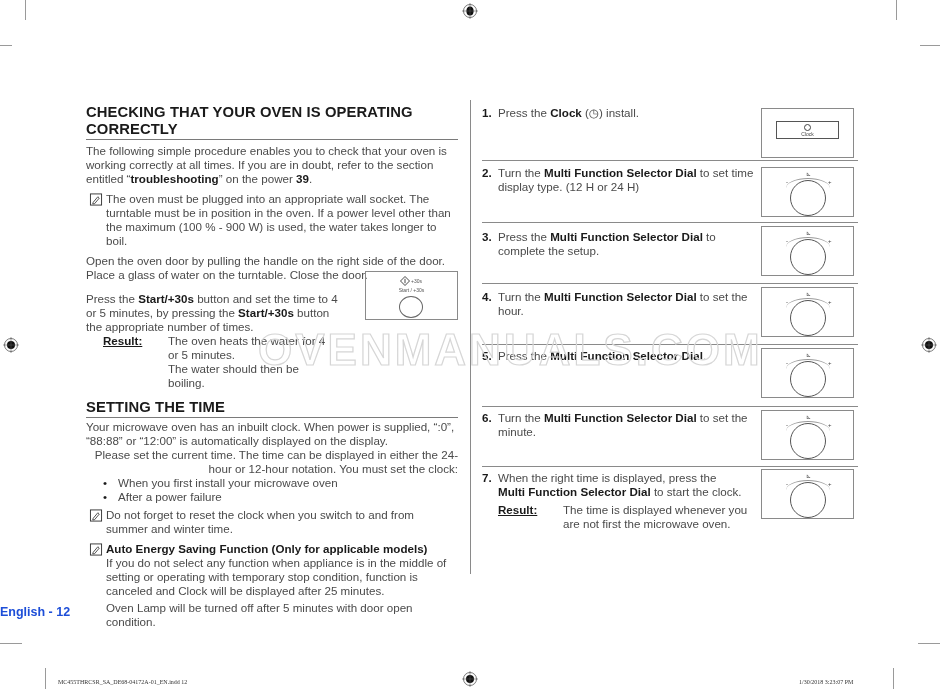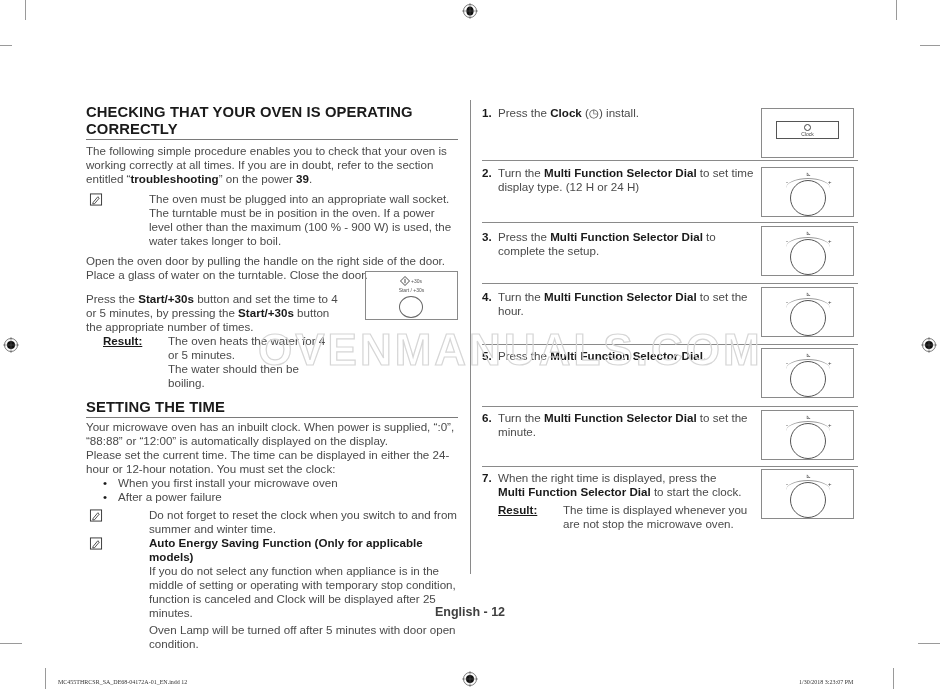--- a/index.html
+++ b/index.html
@@ -7,21 +7,21 @@
   body { position: relative; font-family: "Liberation Sans", sans-serif; color: #4a4a4a; font-size: 11.6px; line-height: 14px; }
 
   .crop { position: absolute; background: #9a9a9a; }
   .reg { position: absolute; width: 16px; height: 16px; }
 
   .left { position: absolute; left: 86px; top: 104px; width: 372px; }
   .h1 { font-weight: bold; font-size: 14.8px; line-height: 17px; color: #1a1a1a; letter-spacing: 0.1px; }
   .rule { height: 1px; background: #7a7a7a; margin-top: 1px; }
   p.body { margin-top: 4px; }
   b { color: #1a1a1a; }
-  .note { display: flex; margin-top: 6px; gap: 43px; }
+  .note { display: flex; margin-top: 6px; }
   .note .ico { width: 20px; flex: none; padding-top: 1px; }
   .note .txt { flex: 1; }
   .result { display: flex; margin-top: 0; }
   .result .lbl { width: 82px; padding-left: 17px; flex: none; font-weight: bold; color: #1a1a1a; text-decoration: underline; }
   .bullets { margin-top: 0; padding-left: 15px; }
   .bullets li { list-style: none; position: relative; padding-left: 17px; }
   .bullets li::before { content: "•"; position: absolute; left: 2px; color: #1a1a1a; }
 
   .startbox { position: absolute; left: 365px; top: 271px; width: 93px; height: 49px; border: 1px solid #8a8a8a; }
   .startbox .tiny { position: absolute; font-size: 5px; line-height: 6px; color: #555; }
@@ -41,21 +41,21 @@
 
   .clockbtn { position: absolute; left: 14px; top: 12px; width: 63px; height: 18px; border: 1px solid #555; }
   .clockbtn .lbl { position: absolute; left: 0; width: 100%; top: 10px; text-align: center; font-size: 5px; line-height: 5px; color: #444; }
   .clockbtn .ic { position: absolute; left: 27px; top: 2px; width: 7px; height: 7px; border: 1px solid #444; border-radius: 50%; }
 
   .res2 { position: absolute; left: 16px; display: flex; }
   .res2 .lbl { width: 65px; font-weight: bold; color: #1a1a1a; text-decoration: underline; flex: none; }
 
   .watermark { position: absolute; left: 258px; top: 328px; font-family: "Liberation Sans", sans-serif; font-weight: bold; font-size: 44px; line-height: 44px; letter-spacing: 3px; color: transparent; -webkit-text-stroke: 1.2px #d6d6d6; white-space: nowrap; }
 
-  .footer { position: absolute; top: 605px; left: 0; width: 940px; text-align: center; font-weight: bold; font-size: 12.5px; color: #404040; }
+  .footer { position: absolute; top: 605px; left: 0; width: 940px; font-weight: bold; font-size: 12.5px; color: #1d4ed8; }
   .slug { position: absolute; top: 675px; font-family: "Liberation Serif", serif; font-size: 6px; color: #333; }
 </style>
 </head>
 <body>
 
 <div class="crop" style="left:25px;top:0;width:1px;height:20px;"></div>
 <div class="crop" style="left:896px;top:0;width:1px;height:20px;"></div>
 <div class="crop" style="left:0;top:45px;width:12px;height:1px;"></div>
 <div class="crop" style="left:920px;top:45px;width:20px;height:1px;"></div>
 <div class="crop" style="left:0;top:643px;width:22px;height:1px;"></div>
@@ -112,34 +112,34 @@
     <div class="lbl">Result:</div>
     <div style="width:165px;">
       <div>The oven heats the water for 4 or 5 minutes.</div>
       <div>The water should then be boiling.</div>
     </div>
   </div>
 
   <div class="h1" style="margin-top:9px;">SETTING THE TIME</div>
   <div class="rule"></div>
   <p class="body" style="margin-top:2px;">Your microwave oven has an inbuilt clock. When power is supplied, “:0”, “88:88” or “12:00” is automatically displayed on the display.</p>
-  <p class="body" style="margin-top:0;">Please set the current time. The time can be displayed in either the 24- hour or 12-hour notation. You must set the clock:</p>
+  <p class="body" style="margin-top:0;text-align:right;">Please set the current time. The time can be displayed in either the 24- hour or 12-hour notation. You must set the clock:</p>
   <ul class="bullets">
     <li>When you first install your microwave oven</li>
     <li>After a power failure</li>
   </ul>
 
   <div class="note" style="margin-top:4px;">
     <svg class="ico" width="14" height="14" viewBox="0 0 14 14">
         <rect x="1" y="1" width="12" height="12" fill="none" stroke="#333" stroke-width="1"></rect>
         <path d="M4 10 L9 4 L10.5 5.5 L5.5 11.5 L3.5 11.8 Z" fill="none" stroke="#333" stroke-width="0.9"></path>
       </svg>
     <div class="txt">Do not forget to reset the clock when you switch to and from summer and winter time.</div>
   </div>
-  <div class="note" style="margin-top:0;justify-content:space-between;">
+  <div class="note" style="margin-top:6px;justify-content:space-between;">
     <svg class="ico" width="14" height="14" viewBox="0 0 14 14">
         <rect x="1" y="1" width="12" height="12" fill="none" stroke="#333" stroke-width="1"></rect>
         <path d="M4 10 L9 4 L10.5 5.5 L5.5 11.5 L3.5 11.8 Z" fill="none" stroke="#333" stroke-width="0.9"></path>
       </svg>
     <div class="txt">
       <b>Auto Energy Saving Function (Only for applicable models)</b>
       <div>If you do not select any function when appliance is in the middle of setting or operating with temporary stop condition, function is canceled and Clock will be displayed after 25 minutes.</div>
       <div style="margin-top:3px;">Oven Lamp will be turned off after 5 minutes with door open condition.</div>
     </div>
   </div>
@@ -246,21 +246,21 @@
   </div>
   <div class="step" style="top:366px;">
       <div class="hr" style="top:0;"></div>
     </div>
 
   <div class="step" style="top:371px;">
     <div class="num">7.</div>
     <div class="stxt" style="width:245px;"><span>When the right time is displayed, press the </span><b>Multi Function Selector Dial</b><span> to start the clock.</span></div>
     <div class="res2" style="top:32px;">
       <div class="lbl">Result:</div>
-      <div style="width:195px;">The time is displayed whenever you are not stop the microwave oven.</div>
+      <div style="width:195px;">The time is displayed whenever you are not first the microwave oven.</div>
     </div>
   </div>
   <div class="panel" style="top:369px;height:50px;">
     <div class="arc" style="top:10px;"></div>
     <div class="dmark" style="left:24px;top:11px;">-</div>
     <div class="dmark" style="left:66px;top:11px;">+</div>
     <div class="dmark" style="left:44px;top:3px;">⊾</div>
     <div class="dial" style="top:12px;"></div>
   </div>
 </div>

